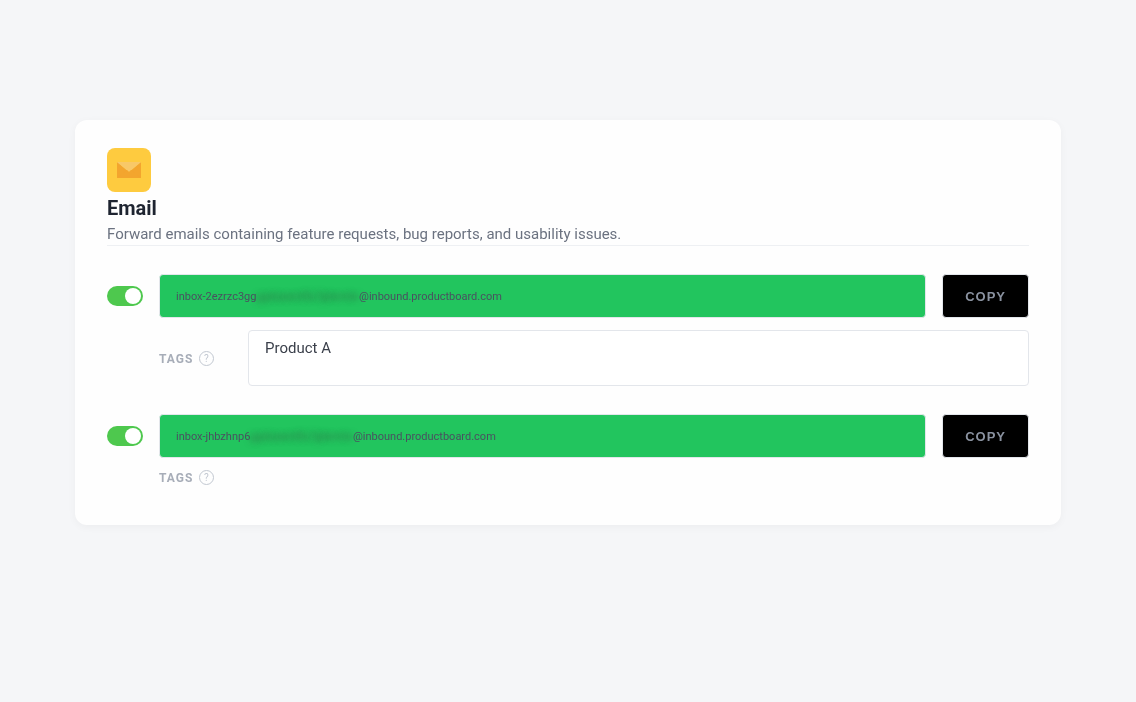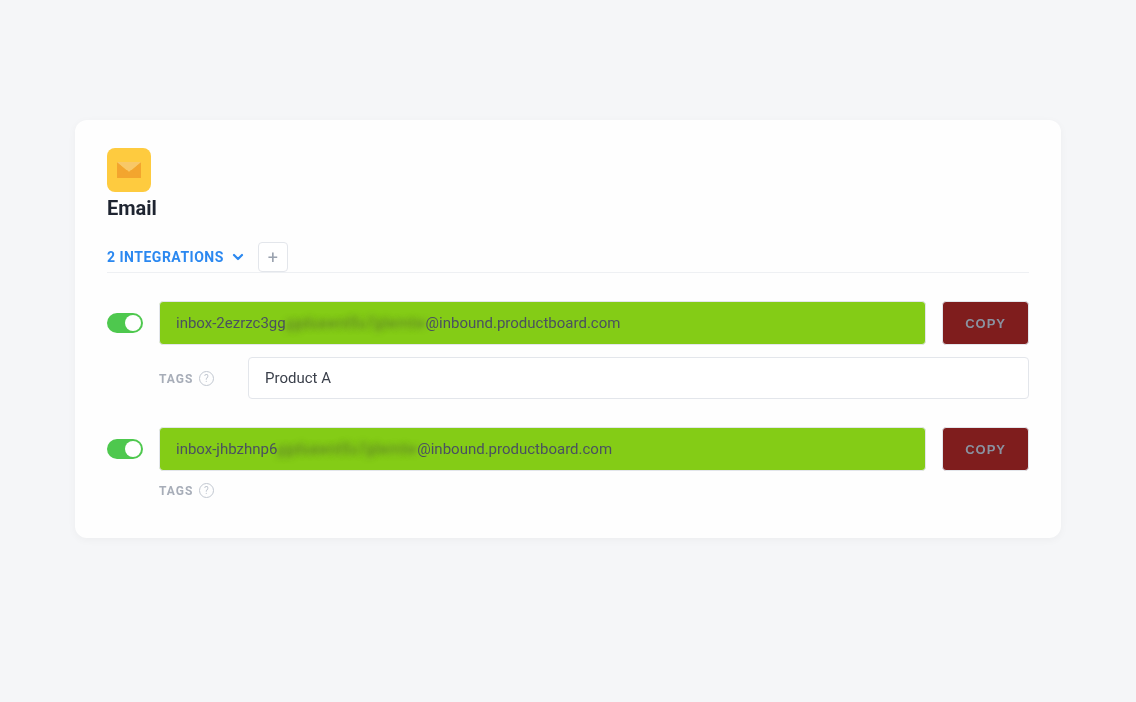--- a/index.html
+++ b/index.html
@@ -115,44 +115,44 @@
       border-radius: 50%;
       top: 2px;
       right: 2px;
     }
     .email-input {
       flex: 1;
       height: 44px;
       border: 1px solid #e3e6eb;
       border-radius: 4px;
       padding: 0 16px;
-      font-size: 15px;
+      font-size: 11px;
       color: #4a5160;
       display: flex;
       align-items: center;
-      background: #84cc16;
+      background: #22c55e;
     }
     .email-prefix {
       color: #4a5160;
     }
     .email-blur {
       color: transparent;
       text-shadow: 0 0 6px rgba(60,60,60,0.6);
       user-select: none;
       font-style: italic;
     }
     .email-suffix {
       color: #4a5160;
     }
     .copy-btn {
       height: 44px;
       padding: 0 22px;
       border: 1px solid #e3e6eb;
       border-radius: 4px;
-      background: #7f1d1d;
+      background: #000000;
       font-size: 13px;
       font-weight: 700;
       letter-spacing: 1px;
       color: #8a92a0;
       cursor: pointer;
     }
     .tags-row {
       display: flex;
       align-items: center;
       gap: 14px;
@@ -176,30 +176,30 @@
       border-radius: 50%;
       display: inline-flex;
       align-items: center;
       justify-content: center;
       font-size: 10px;
       color: #c2c8d1;
       font-weight: 400;
     }
     .tags-input {
       flex: 1;
-      height: 42px;
+      height: 56px;
       border: 1px solid #e3e6eb;
       border-radius: 4px;
       padding: 8px 16px;
       font-size: 15px;
       color: #3a3f4a;
       background: #fff;
       position: relative;
       display: flex;
-      align-items: center;
+      align-items: flex-start;
     }
     .text-cursor {
       display: inline-block;
       width: 1px;
       height: 20px;
       background: #3a3f4a;
       vertical-align: middle;
       margin-left: 1px;
     }
     .text-cursor-icon {
@@ -218,31 +218,21 @@
   <div class="header">
     <div class="mail-icon">
       <svg class="mail-svg" viewBox="0 0 28 20" fill="none">
         <path d="M2 2 L14 12 L26 2 L26 18 L2 18 Z" fill="#f3a52e"></path>
         <path d="M2 2 L14 12 L26 2 Z" fill="#f8c868"></path>
         <path d="M2 18 L12 10 L14 12 L16 10 L26 18 Z" fill="#f3a52e"></path>
       </svg>
     </div>
     <div class="header-text">
       <div class="title">Email</div>
-    </div>
-    <div class="header-right">
-      <div class="integrations-link">
-        <span>2 INTEGRATIONS</span>
-        <svg class="chevron-down" viewBox="0 0 12 12" fill="none">
-          <path d="M2 4 L6 8 L10 4" stroke="#2b88f0" stroke-width="2.2" stroke-linecap="round" stroke-linejoin="round"></path>
-        </svg>
-      </div>
-      <div class="add-btn">
-        <span>+</span>
-      </div>
+      <div class="subtitle">Forward emails containing feature requests, bug reports, and usability issues.</div>
     </div>
   </div>
 
   <div class="integration-row">
     <div class="input-row">
       <div class="toggle"></div>
       <div class="email-input">
         <span class="email-prefix">inbox-2ezrzc3gg</span>
           <span class="email-blur">ggduawrd5u7glwmtw</span>
           <span class="email-suffix">@inbound.productboard.com</span>

